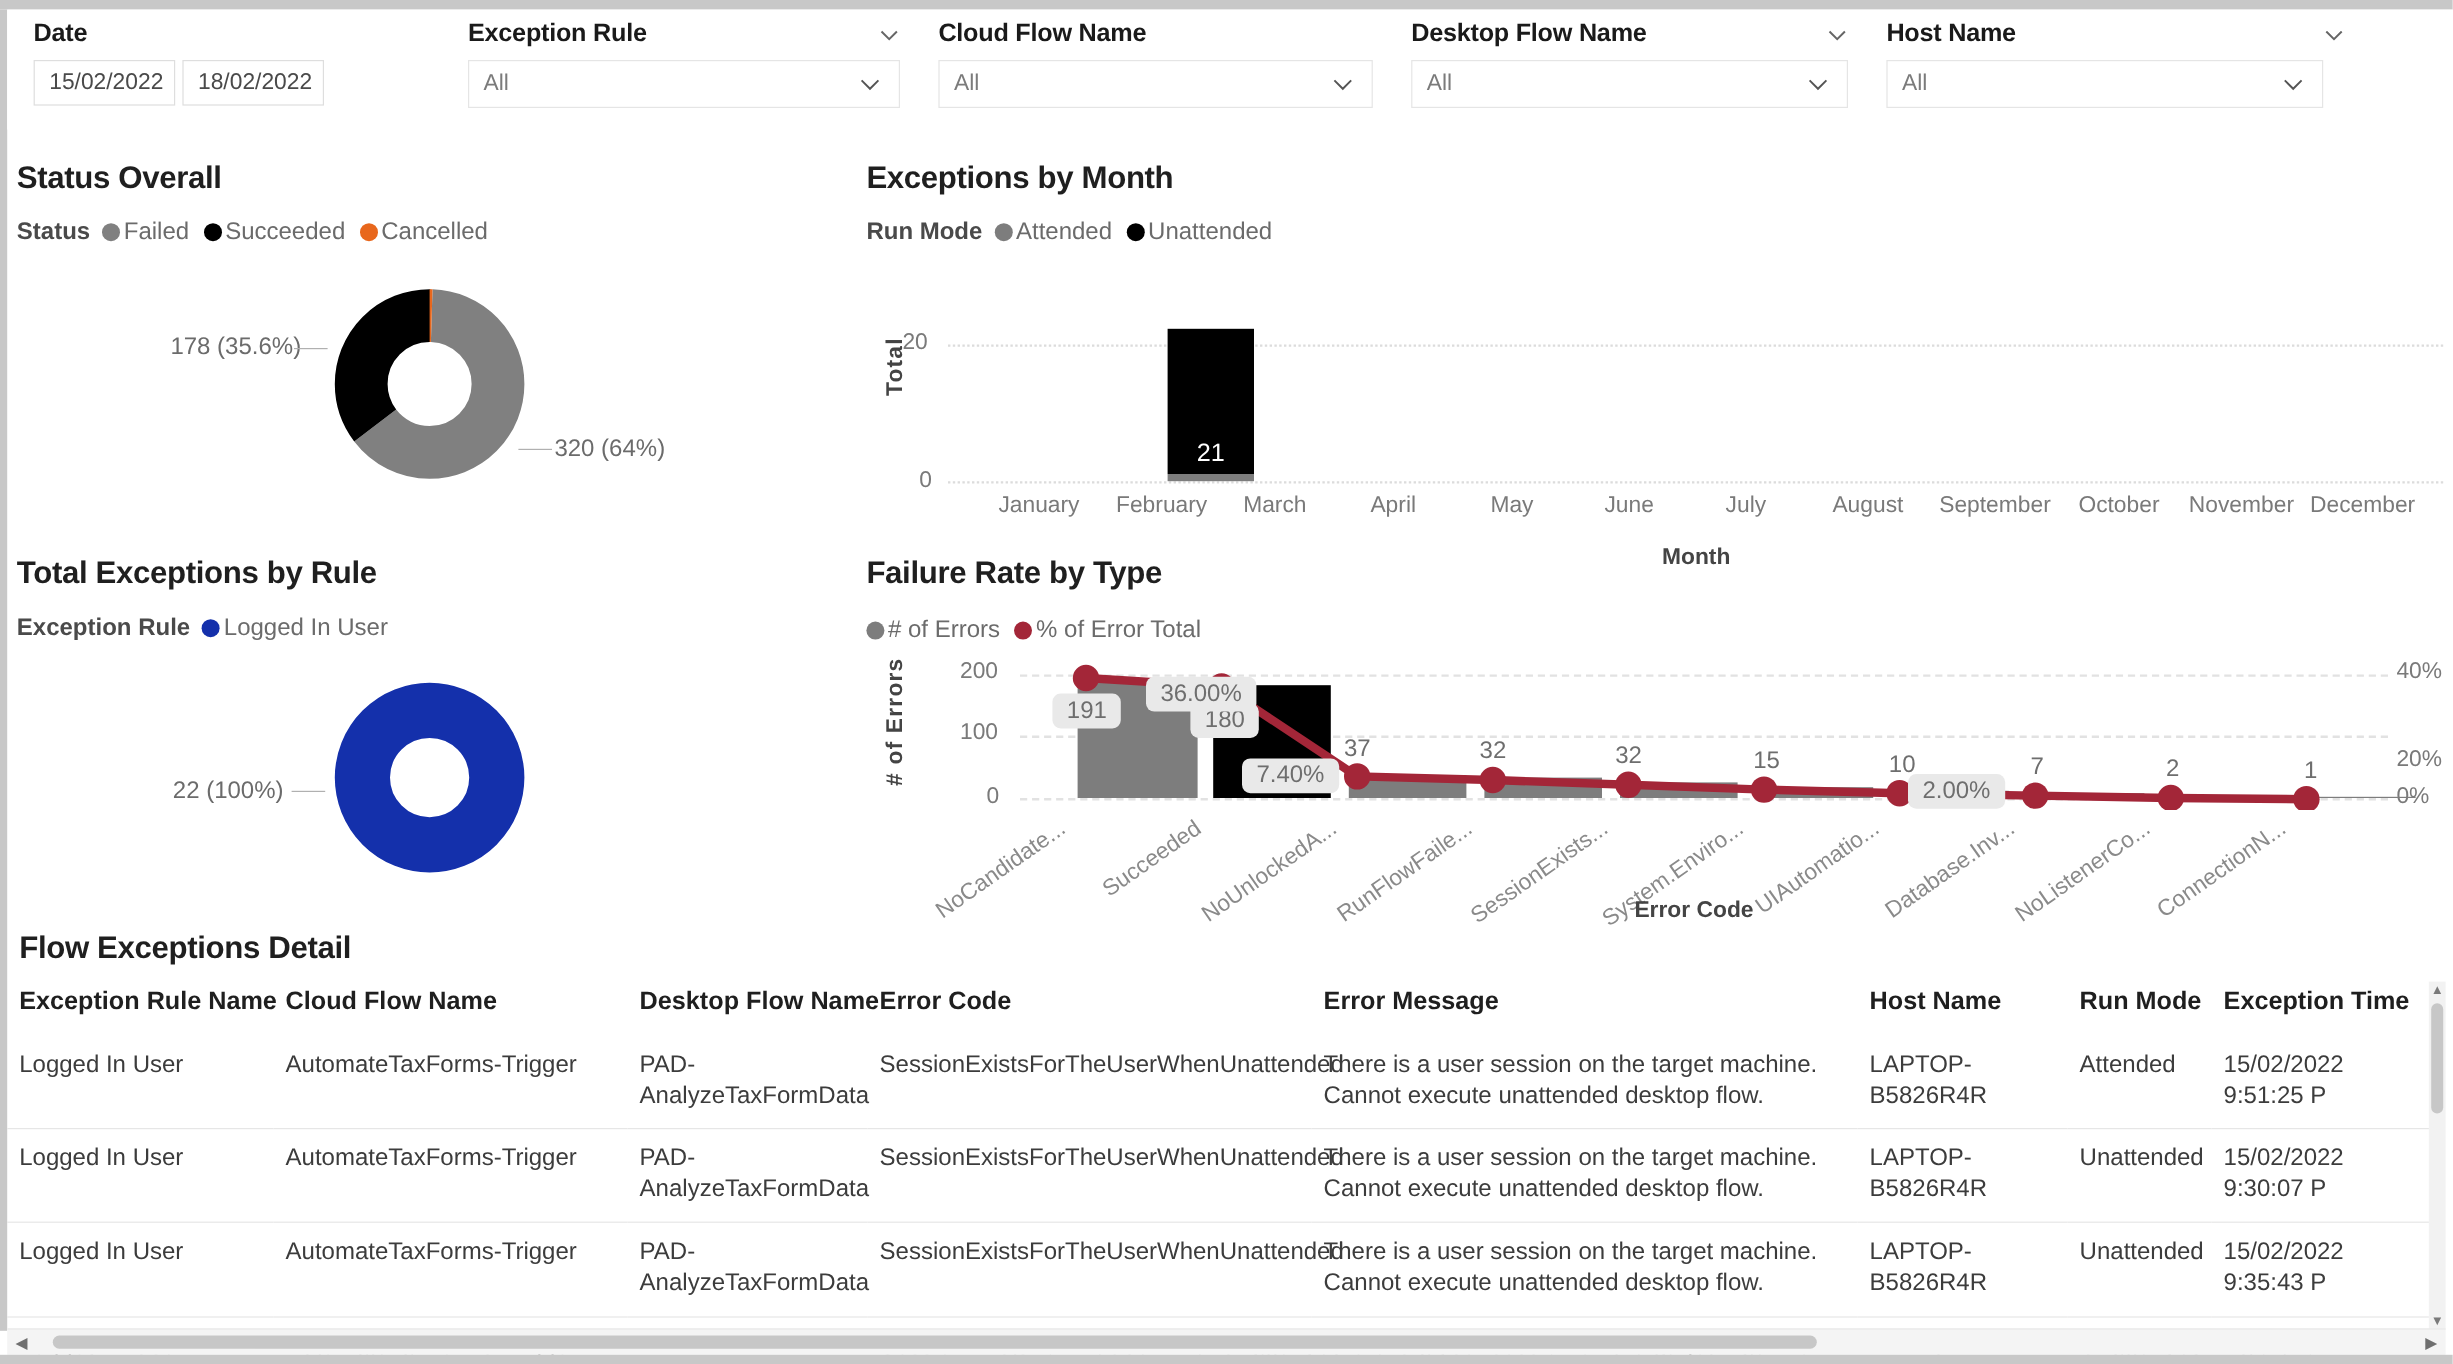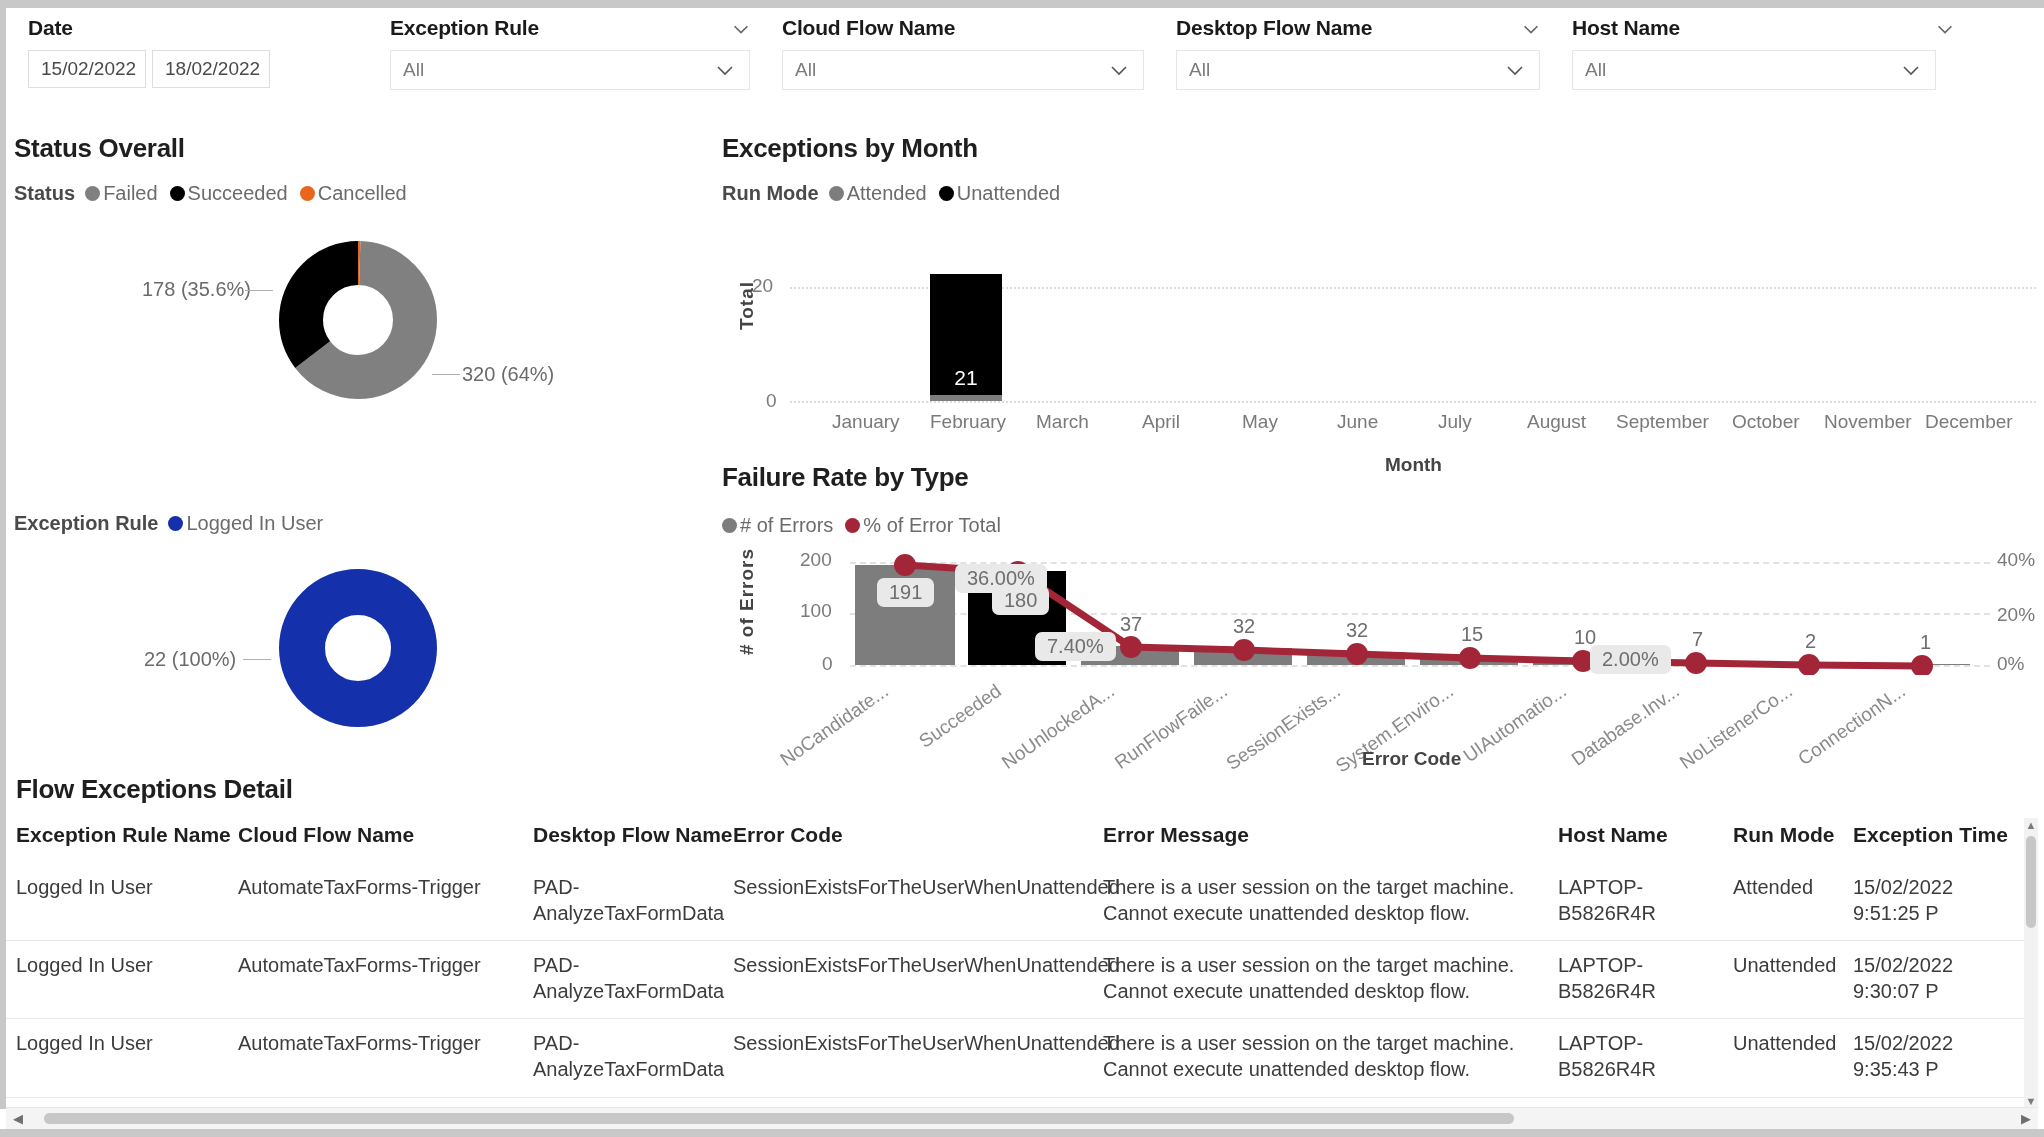--- a/index.html
+++ b/index.html
@@ -85,21 +85,21 @@
   .axis-title {
     position: absolute; font-size: 19px; font-weight: bold; color: #444; white-space: nowrap;
   }
   .axis-title.vert { transform-origin: 0 0; transform: rotate(-90deg); letter-spacing: 1px;}
   .gridline {
     position: absolute; height: 0;
     border-top: 2px dotted #dcdcdc;
   }
   .gridline.dashed { border-top: 2px dashed #e2e2e2; }
 
-  .bar { position: absolute; }
+  .bar { position: absolute; margin-left: 43px; }
 
   
   .dlabel {
     position: absolute; font-size: 20px; color: #6e6e6e; white-space: nowrap;
   }
   .dlabel.boxed {
     background: #e9e9e9; border-radius: 7px; padding: 3px 12px; color: #6e6e6e;
   }
   .xrot {
     position: absolute; font-size: 19px; color: #8a8a8a; white-space: nowrap;
@@ -311,20 +311,21 @@
     <div class="axis-text" style="left:1438px; top:411px;">July</div>
     <div class="axis-text" style="left:1527px; top:411px;">August</div>
     <div class="axis-text" style="left:1616px; top:411px;">September</div>
     <div class="axis-text" style="left:1732px; top:411px;">October</div>
     <div class="axis-text" style="left:1824px; top:411px;">November</div>
     <div class="axis-text" style="left:1925px; top:411px;">December</div>
 
     <div class="axis-title" style="left:1385px; top:437px;margin-top:17px;">Month</div>
   </div>
 
+  <div class="sec-title" style="left:14px; top:462px;">Total Exceptions by Rule</div>
 
   <div class="legend" style="left:14px; top:512px;">
     <span class="lg-title">Exception Rule</span>
     <span class="lg-item">
       <span class="dot" style="background:#1430ab"></span>
       <span>Logged In User</span>
     </span>
   </div>
 
   <div class="donut-wrap" style="left:272px; top:562px; width:172px; height:172px;">
@@ -349,21 +350,21 @@
   </div>
 
   <div>
     <div class="axis-title vert" style="left:736px; top:655px;"># of Errors</div>
 
     <div class="axis-text" style="left:800px; top:549px;">200</div>
     <div class="axis-text" style="left:800px; top:600px;">100</div>
     <div class="axis-text" style="left:822px; top:653px;">0</div>
 
     <div class="axis-text" style="left:1997px; top:549px;">40%</div>
-    <div class="axis-text" style="left:1997px; top:604px;">20%</div>
+    <div class="axis-text" style="left:1997px; top:622px;">20%</div>
     <div class="axis-text" style="left:1997px; top:653px;">0%</div>
 
     <div class="gridline dashed" style="left:850px; top:562px; width:1140px;"></div>
     <div class="gridline dashed" style="left:850px; top:613px; width:1140px;"></div>
     <div class="gridline dashed" style="left:850px; top:665px; width:1140px;"></div>
 
     <div class="bar" style="left:855px; top:565px; width:100px; height:100px; background:#7d7d7d;"></div>
     <div class="bar" style="left:968px; top:571px; width:98px; height:94px; background:#000000;"></div>
     <div class="bar" style="left:1081px; top:646px; width:98px; height:19px; background:#7d7d7d;"></div>
     <div class="bar" style="left:1194px; top:648px; width:98px; height:17px; background:#7d7d7d;"></div>

